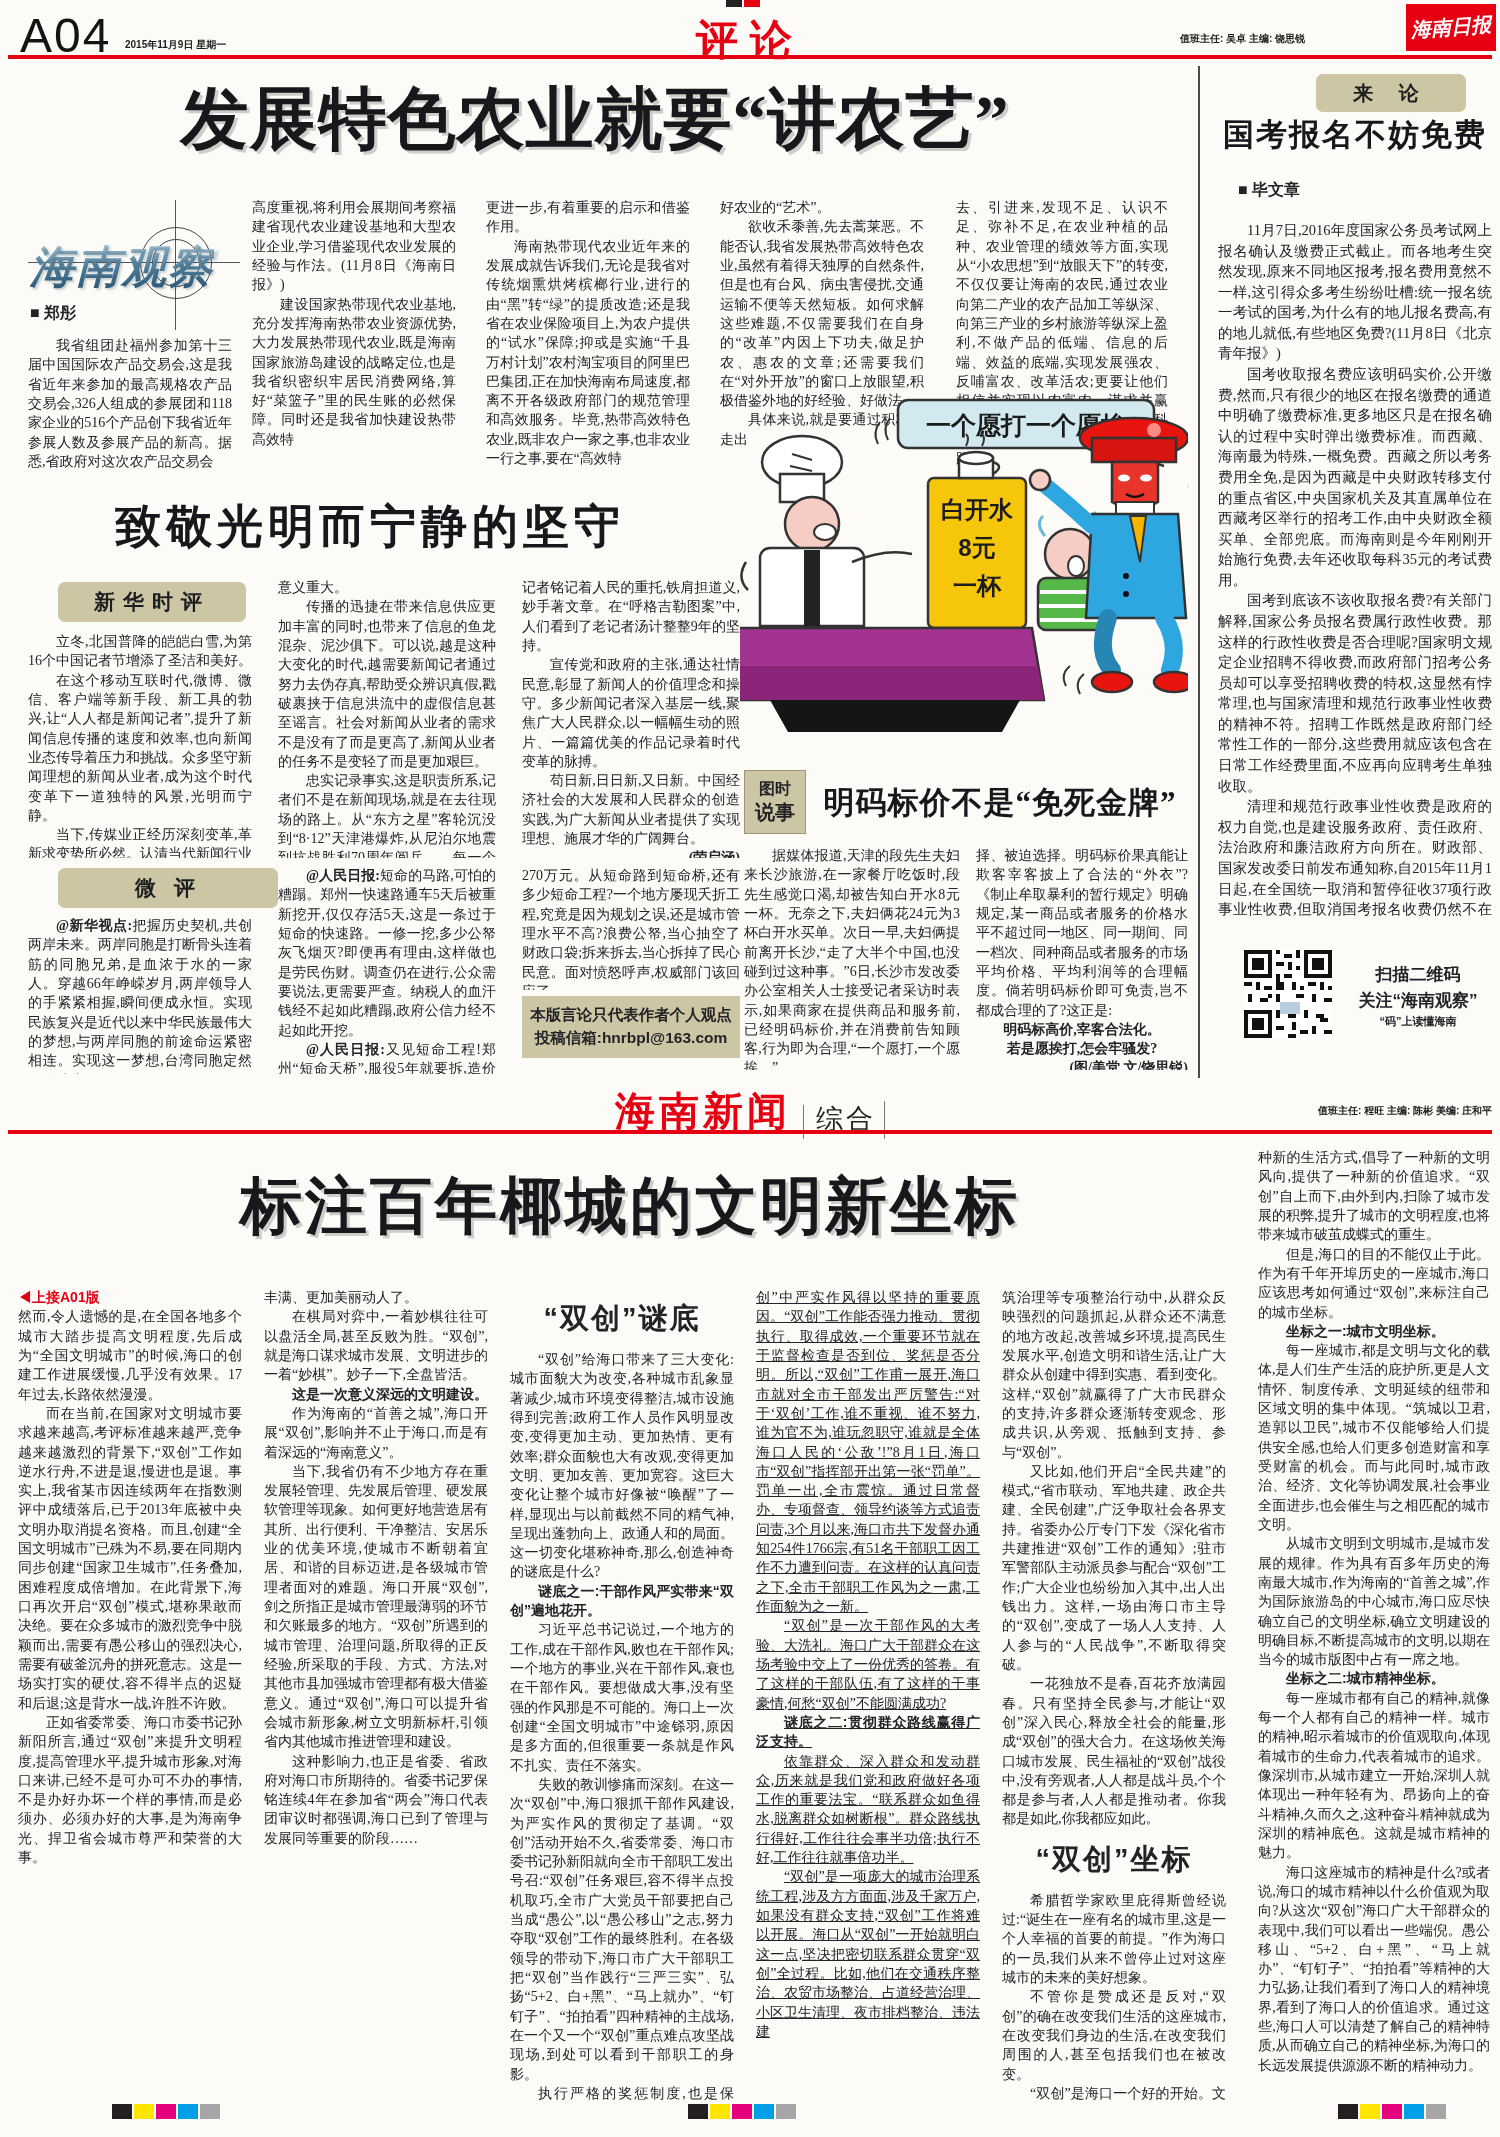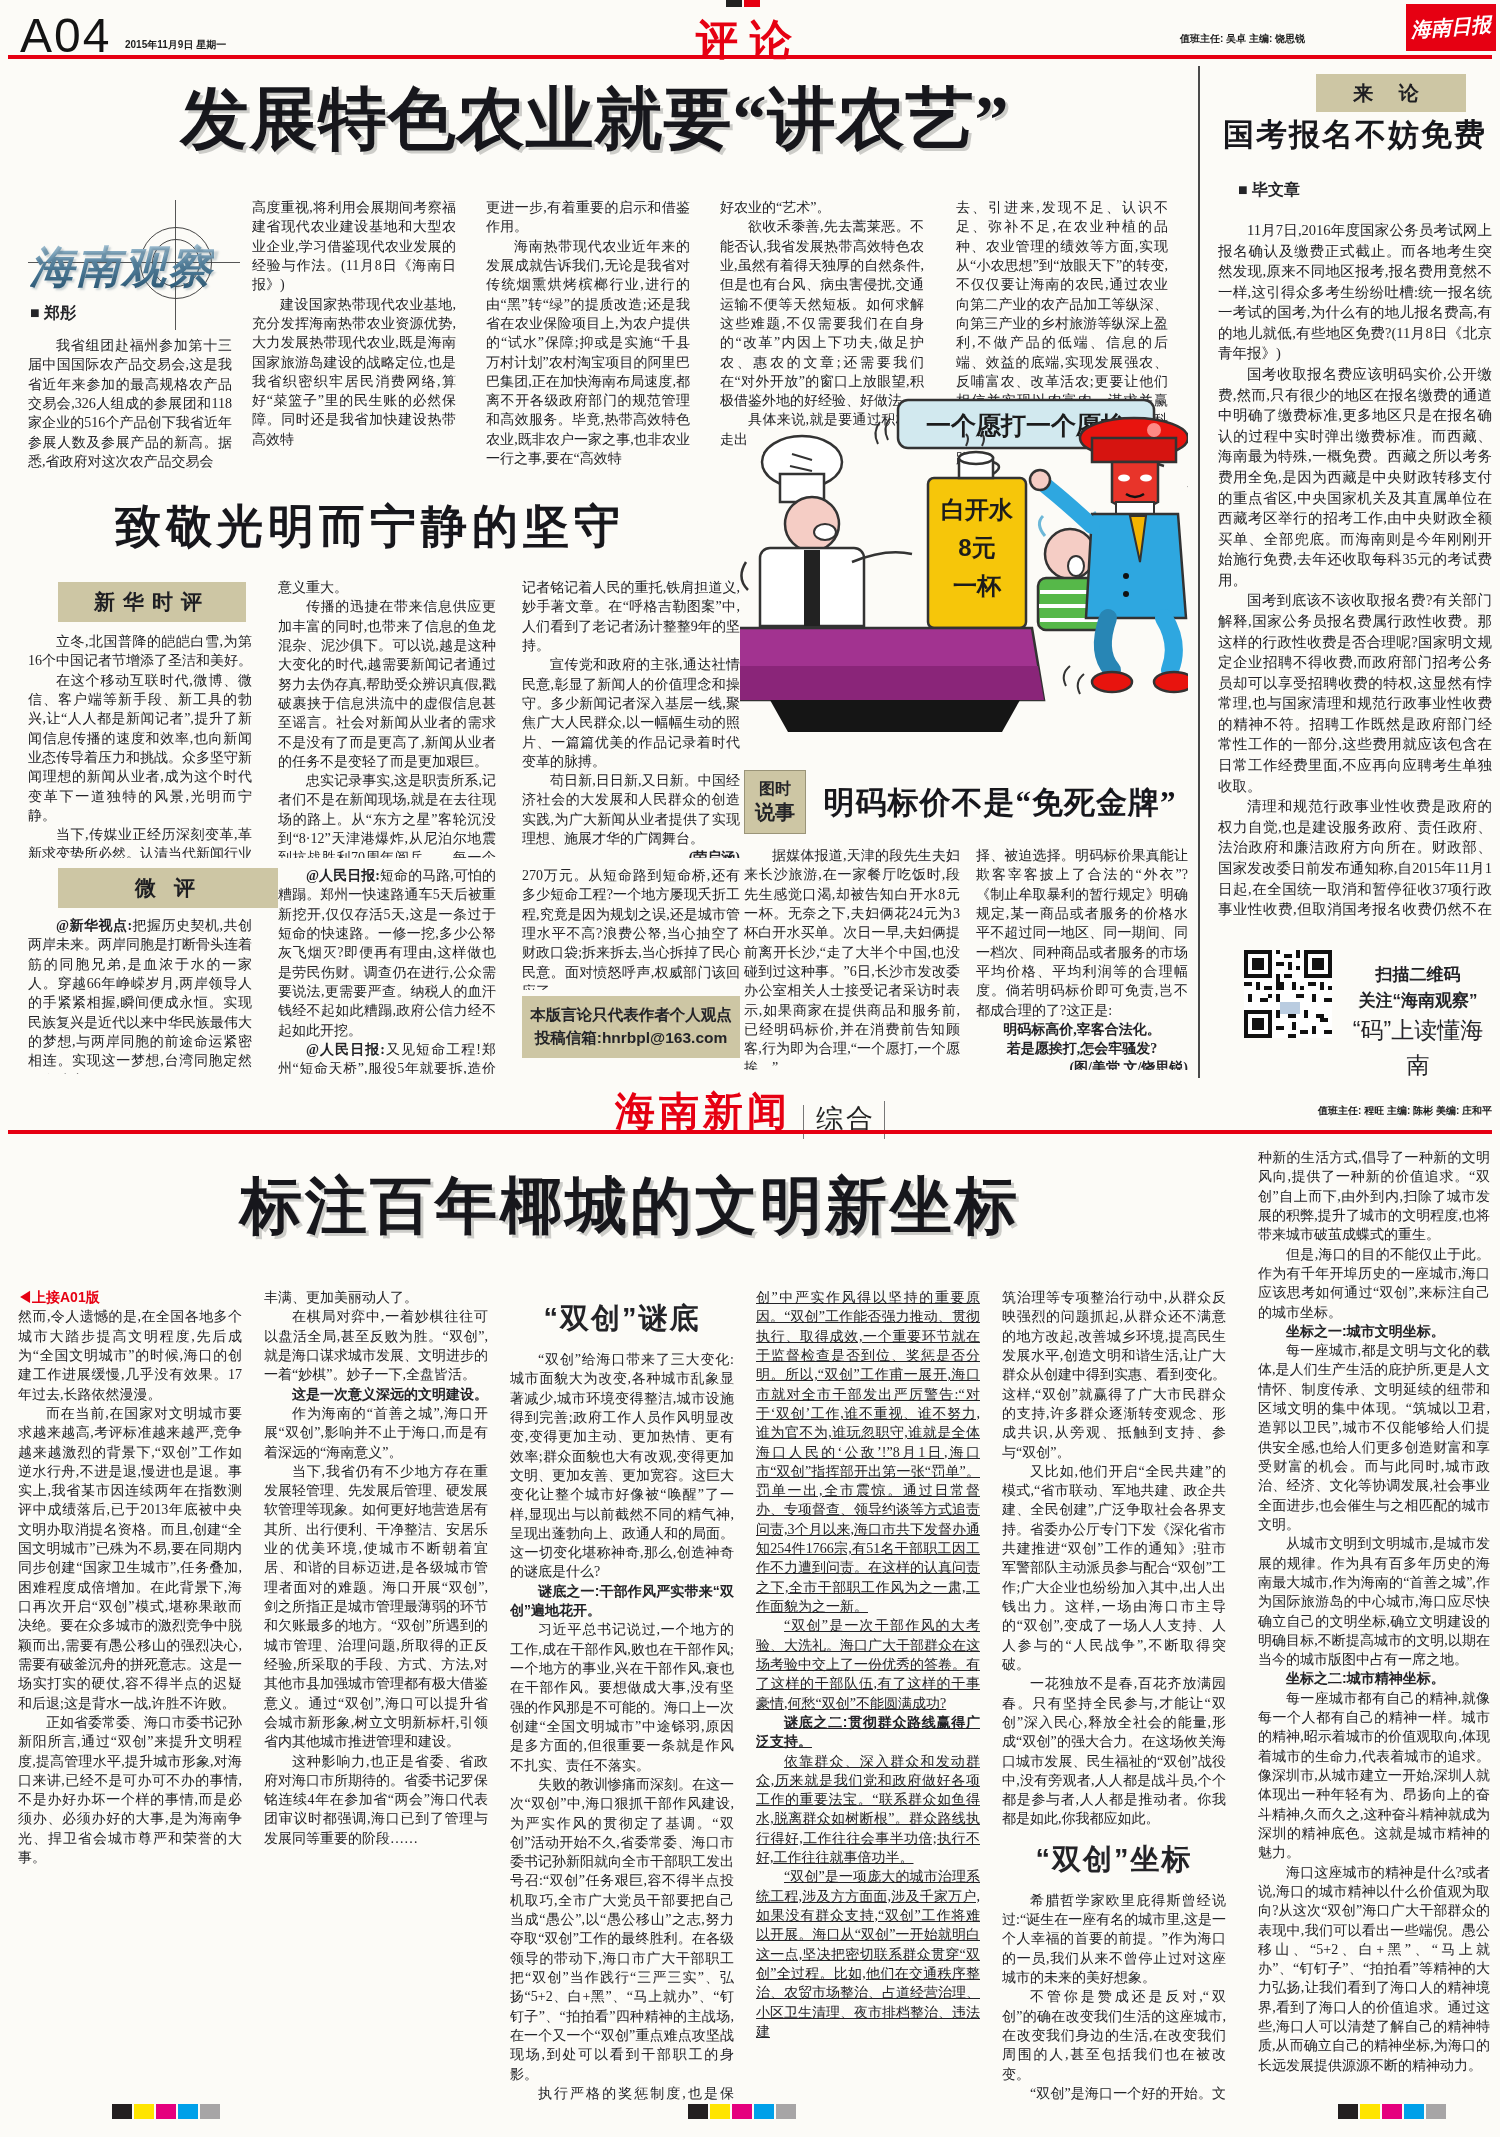--- a/index.html
+++ b/index.html
@@ -14,21 +14,21 @@
   .seg-c{text-indent:0;}
   .seg-at{text-indent:2em;}
   .seg-b{text-indent:2em;font-weight:700;font-family:"Liberation Sans",sans-serif;}
   .seg-red{color:#e60012;font-weight:700;font-family:"Liberation Sans",sans-serif;text-indent:0;}
   .seg-sub{font-size:29px;font-weight:700;text-align:center;text-indent:0;
            font-family:"Liberation Sans",sans-serif;letter-spacing:2px;margin:10px 0 12px;}
   .seg-v{text-align:center;text-indent:0;font-weight:700;}
   .seg-attr{text-align:right;text-indent:0;font-weight:700;}
   .tanbox{background:#cdc6a4;}
   .label-box{display:flex;align-items:center;justify-content:center;
-             font-weight:700;font-family:"Liberation Sans",sans-serif;color:#1e1e22;}
+             font-weight:700;font-family:"Liberation Sans",sans-serif;color:#1e1e22;border-radius:7px;}
   .headline{font-weight:900;color:#17171c;text-align:center;}
   .hshadow{text-shadow:3px 3px 0 rgba(40,40,40,0.22);}
   .rule-red{background:#e60012;}
   .vdiv{background:#4a4a4a;}
   .byline{font-weight:700;font-size:16px;font-family:"Liberation Sans",sans-serif;}
   .small-staff{font-size:10px;font-weight:700;font-family:"Liberation Sans",sans-serif;color:#1c1c1c;}
   .cmyk{display:flex;gap:2px;}
   .cmyk span{width:20px;height:15px;display:block;}
 </style>
 </head>
@@ -255,21 +255,21 @@
       <rect x="28" y="40" width="4" height="2" fill="#111"></rect>
       <rect x="34" y="38" width="2" height="4" fill="#111"></rect>
       <rect x="40" y="40" width="4" height="2" fill="#111"></rect>
     <rect x="22" y="42" width="4" height="2" fill="#111"></rect>
       <rect x="38" y="34" width="4" height="2" fill="#111"></rect>
   </svg>
 </div>
 <div class="abs" style="left:1342px;top:962px;width:152px;text-align:center;">
   <div class="sans" style="font-size:17px;font-weight:700;line-height:1.5;">扫描二维码</div>
   <div class="sans" style="font-size:17px;font-weight:700;line-height:1.5;">关注“海南观察”</div>
-  <div class="sans" style="font-size:23px;font-weight:400;line-height:1.5;">“码”上读懂海南</div>
+  <div class="sans" style="font-size:11px;font-weight:700;line-height:1.5;">“码”上读懂海南</div>
 </div>
 
 <div class="abs" style="left:0;top:1084px;width:1500px;display:flex;align-items:flex-end;justify-content:center;gap:12px;">
   <span class="sans" style="font-size:40px;font-weight:700;color:#e60012;letter-spacing:4px;">海南新闻</span>
   <span style="display:inline-block;width:1px;height:34px;background:#777;"></span>
   <span style="font-size:27px;color:#222;letter-spacing:3px;font-family:'Liberation Serif',serif;border-right:1px solid #777;padding:0 8px 2px 0;">综合</span>
 </div>
 <div class="abs small-staff" style="left:1160px;top:1104px;width:332px;text-align:right;">值班主任: 程旺 主编: 陈彬 美编: 庄和平</div>
 <div class="abs rule-red" style="left:8px;top:1130px;width:1484px;height:4px;"></div>
 

